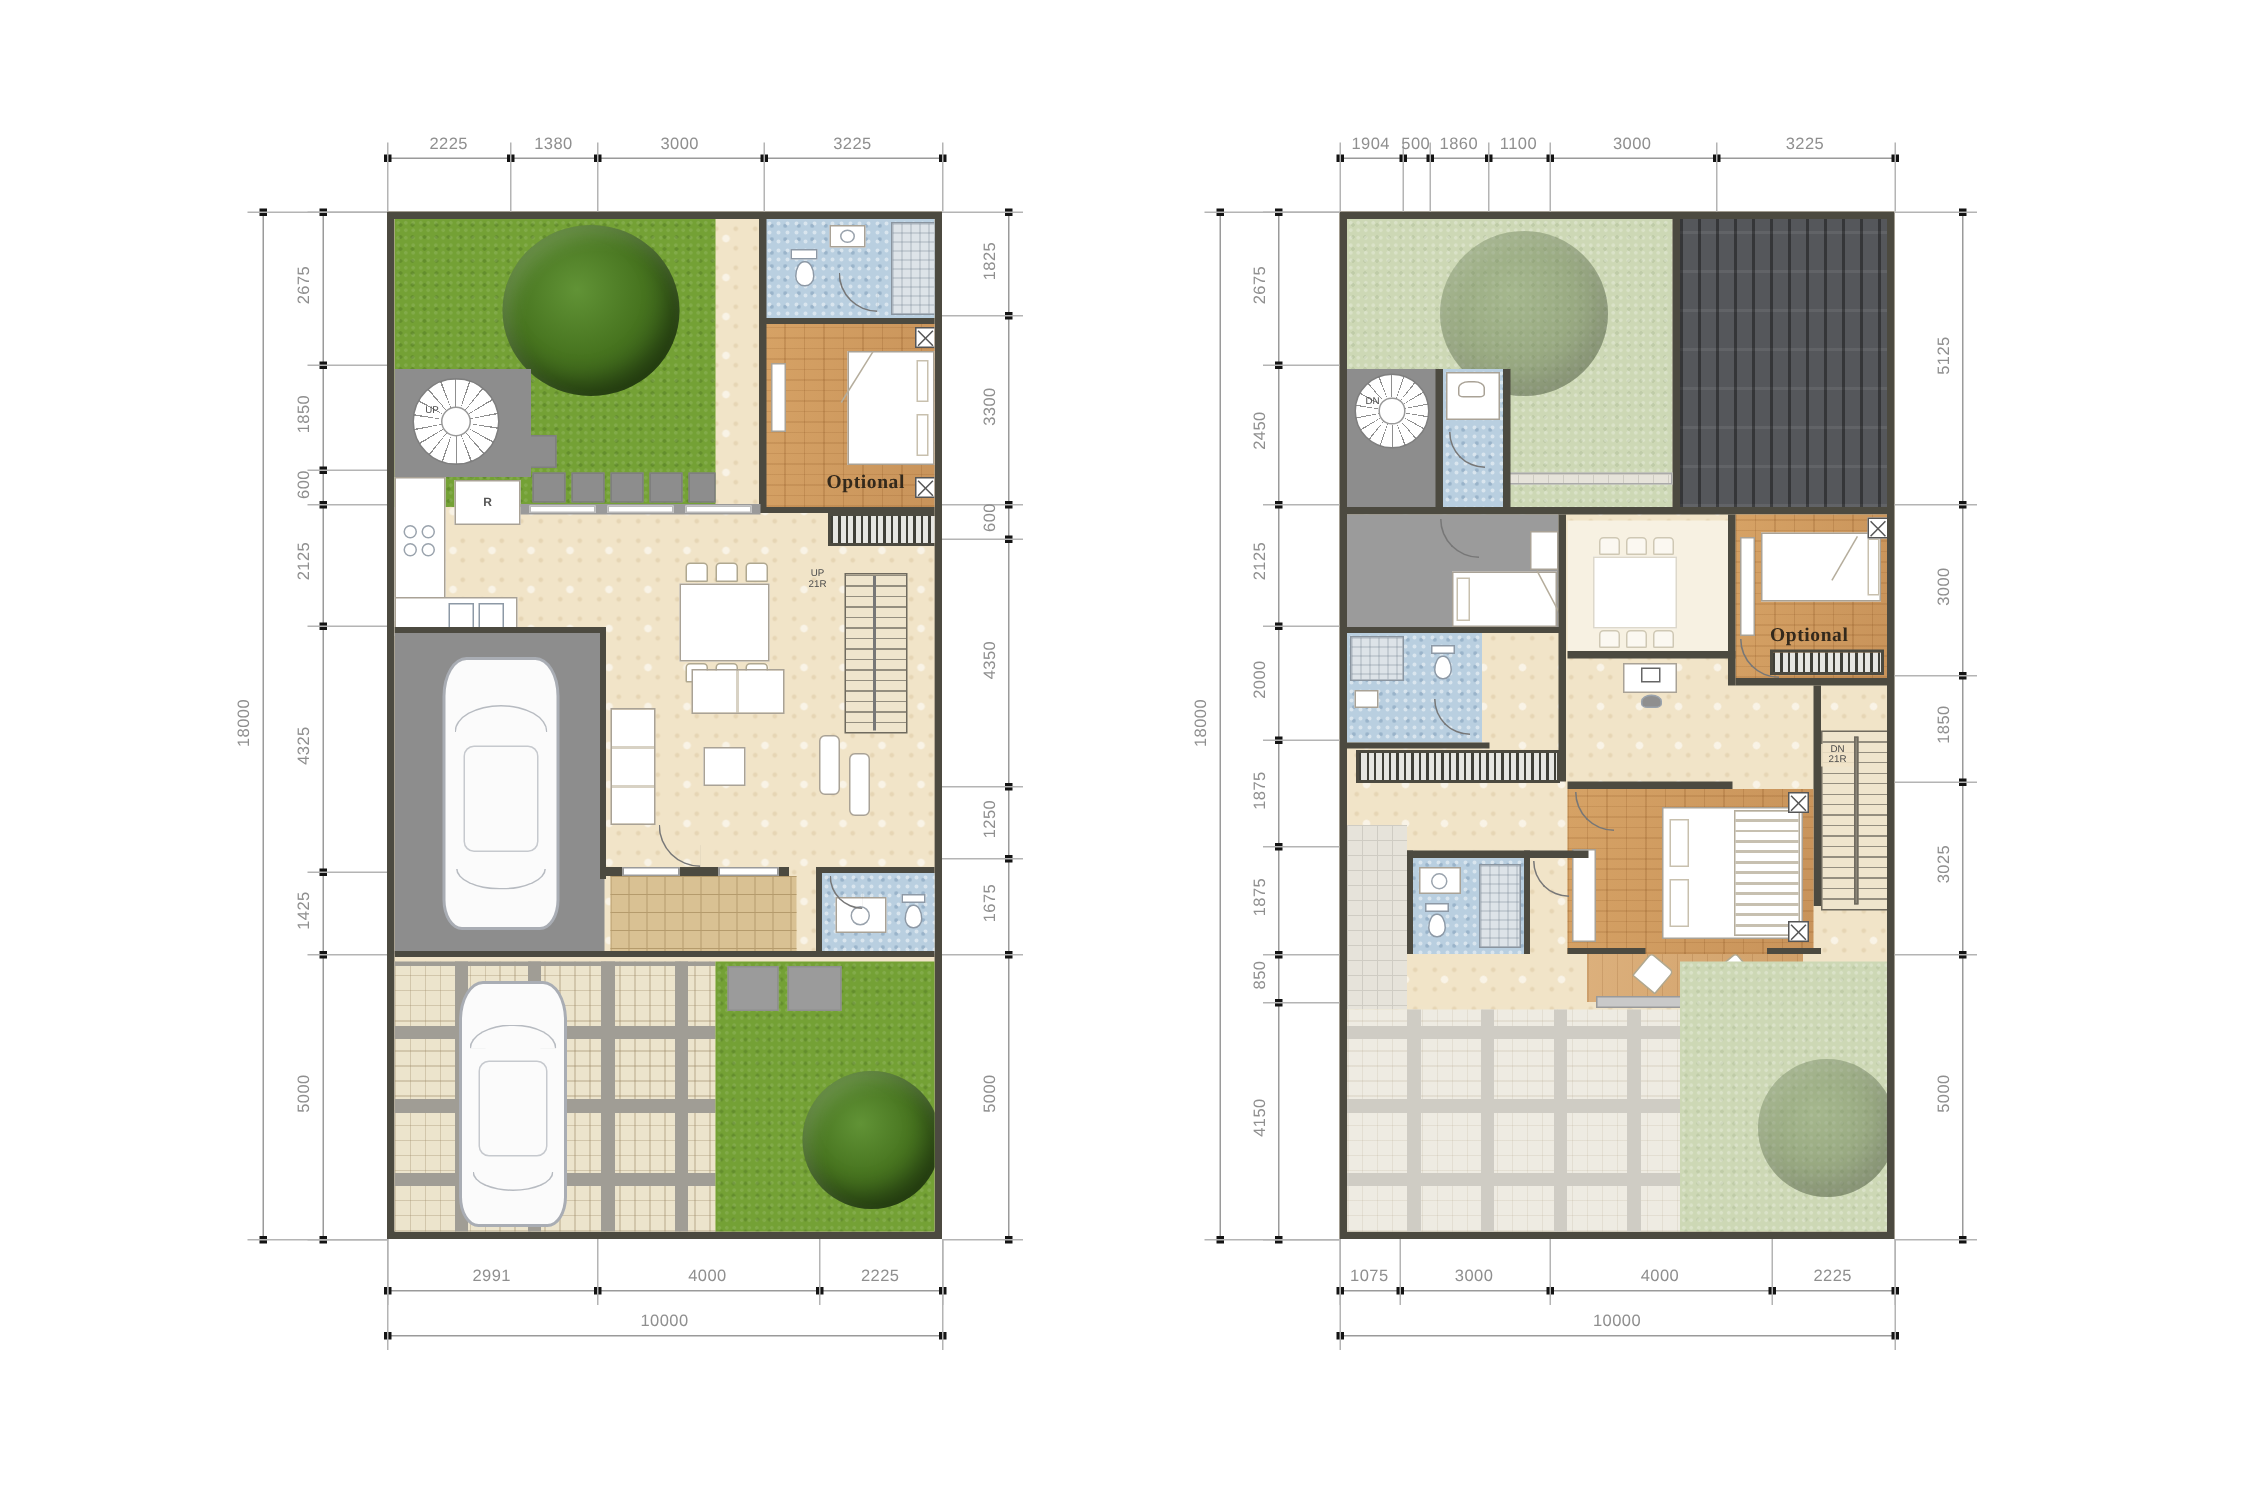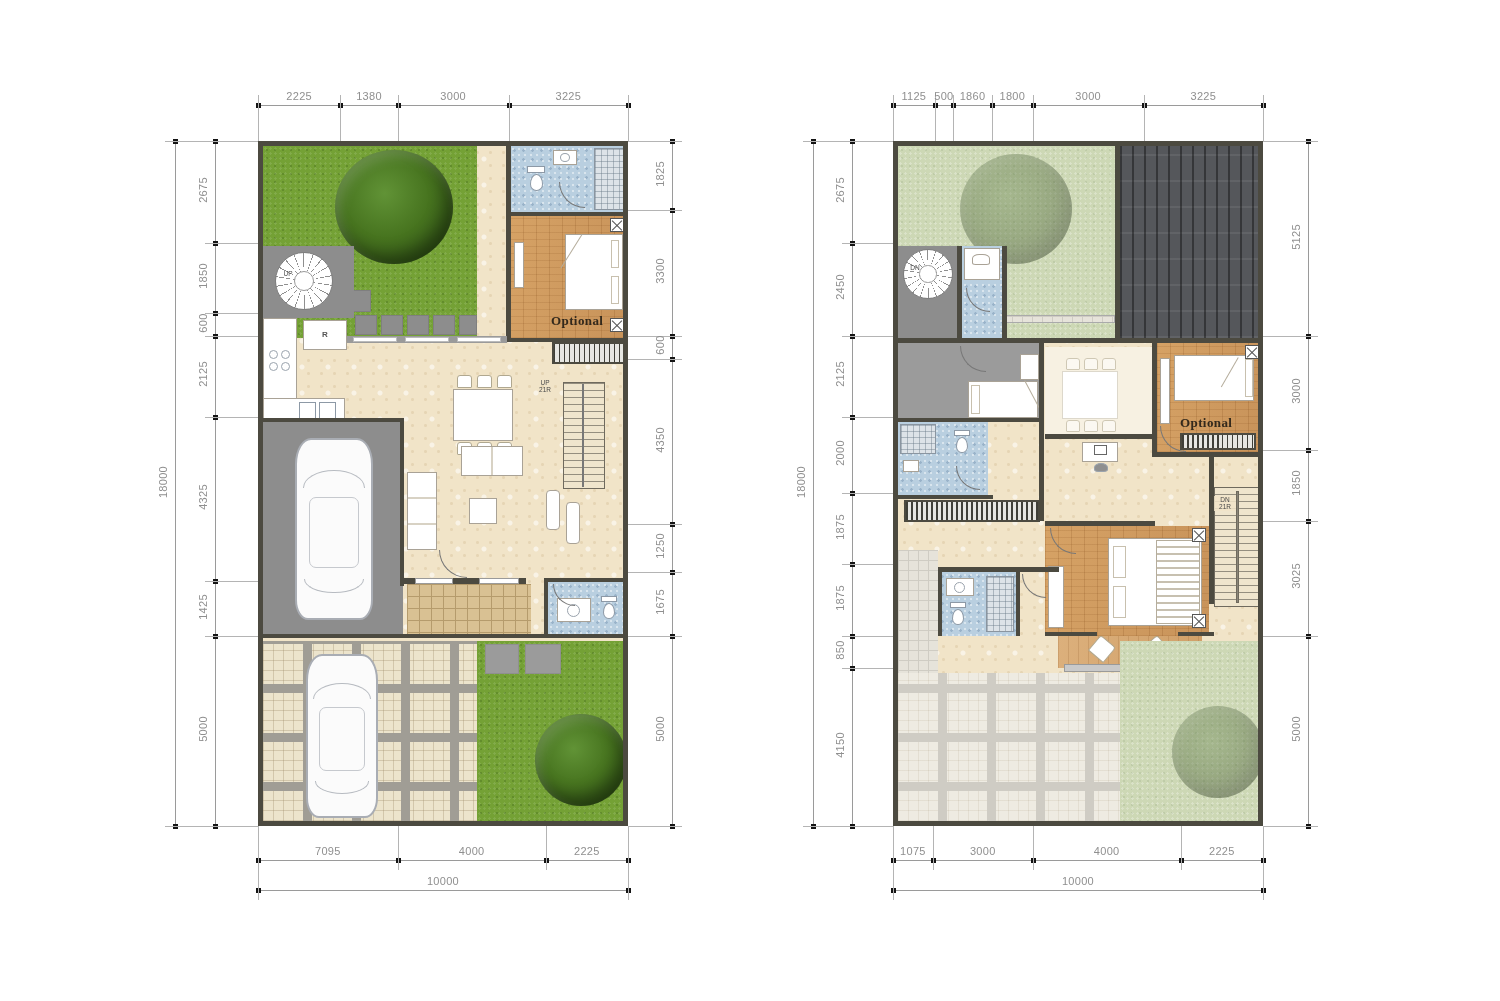--- a/index.html
+++ b/index.html
@@ -244,21 +244,21 @@
         <div class="dim-label" style="left: 280.337px; top: -51px;">3225</div>
         <div class="dim-line" style="left: 0px; width: 370px; top: 719px; height: 1px;"></div>
         <div class="dim-tick" style="left: -2px; top: 717px;"></div>
         <div class="dim-wit" style="left: 0px; top: 685px; width: 1px; height: 44px;"></div>
         <div class="dim-tick" style="left: 137.675px; top: 717px;"></div>
         <div class="dim-wit" style="left: 139.675px; top: 685px; width: 1px; height: 44px;"></div>
         <div class="dim-tick" style="left: 285.675px; top: 717px;"></div>
         <div class="dim-wit" style="left: 287.675px; top: 685px; width: 1px; height: 44px;"></div>
         <div class="dim-tick" style="left: 368px; top: 717px;"></div>
         <div class="dim-wit" style="left: 370px; top: 685px; width: 1px; height: 44px;"></div>
-        <div class="dim-label" style="left: 39.8375px; top: 704px;">7095</div>
+        <div class="dim-label" style="left: 39.8375px; top: 704px;">2991</div>
         <div class="dim-label" style="left: 183.675px; top: 704px;">4000</div>
         <div class="dim-label" style="left: 298.837px; top: 704px;">2225</div>
         <div class="dim-line" style="left: 0px; width: 370px; top: 749px; height: 1px;"></div>
         <div class="dim-tick" style="left: -2px; top: 747px;"></div>
         <div class="dim-wit" style="left: 0px; top: 685px; width: 1px; height: 74px;"></div>
         <div class="dim-tick" style="left: 368px; top: 747px;"></div>
         <div class="dim-wit" style="left: 370px; top: 685px; width: 1px; height: 74px;"></div>
         <div class="dim-label" style="left: 155px; top: 734px;">10000</div>
         <div class="dim-line" style="top: 0px; height: 685px; left: -43px; width: 1px;"></div>
         <div class="dim-tick" style="top: -2px; left: -45px;"></div>
@@ -436,24 +436,24 @@
         <div class="dim-tick" style="left: 58.125px; top: -38px;"></div>
         <div class="dim-wit" style="left: 60.125px; top: -46px; width: 1px; height: 46px;"></div>
         <div class="dim-tick" style="left: 96.975px; top: -38px;"></div>
         <div class="dim-wit" style="left: 98.975px; top: -46px; width: 1px; height: 46px;"></div>
         <div class="dim-tick" style="left: 137.675px; top: -38px;"></div>
         <div class="dim-wit" style="left: 139.675px; top: -46px; width: 1px; height: 46px;"></div>
         <div class="dim-tick" style="left: 248.675px; top: -38px;"></div>
         <div class="dim-wit" style="left: 250.675px; top: -46px; width: 1px; height: 46px;"></div>
         <div class="dim-tick" style="left: 368px; top: -38px;"></div>
         <div class="dim-wit" style="left: 370px; top: -46px; width: 1px; height: 46px;"></div>
-        <div class="dim-label" style="left: -9.1875px; top: -51px;">1125</div>
+        <div class="dim-label" style="left: -9.1875px; top: -51px;">1904</div>
         <div class="dim-label" style="left: 20.875px; top: -51px;">500</div>
         <div class="dim-label" style="left: 49.55px; top: -51px;">1860</div>
-        <div class="dim-label" style="left: 89.325px; top: -51px;">1800</div>
+        <div class="dim-label" style="left: 89.325px; top: -51px;">1100</div>
         <div class="dim-label" style="left: 165.175px; top: -51px;">3000</div>
         <div class="dim-label" style="left: 280.337px; top: -51px;">3225</div>
         <div class="dim-line" style="left: 0px; width: 370px; top: 719px; height: 1px;"></div>
         <div class="dim-tick" style="left: -2px; top: 717px;"></div>
         <div class="dim-wit" style="left: 0px; top: 685px; width: 1px; height: 44px;"></div>
         <div class="dim-tick" style="left: 37.775px; top: 717px;"></div>
         <div class="dim-wit" style="left: 39.775px; top: 685px; width: 1px; height: 44px;"></div>
         <div class="dim-tick" style="left: 137.675px; top: 717px;"></div>
         <div class="dim-wit" style="left: 139.675px; top: 685px; width: 1px; height: 44px;"></div>
         <div class="dim-tick" style="left: 285.675px; top: 717px;"></div>

